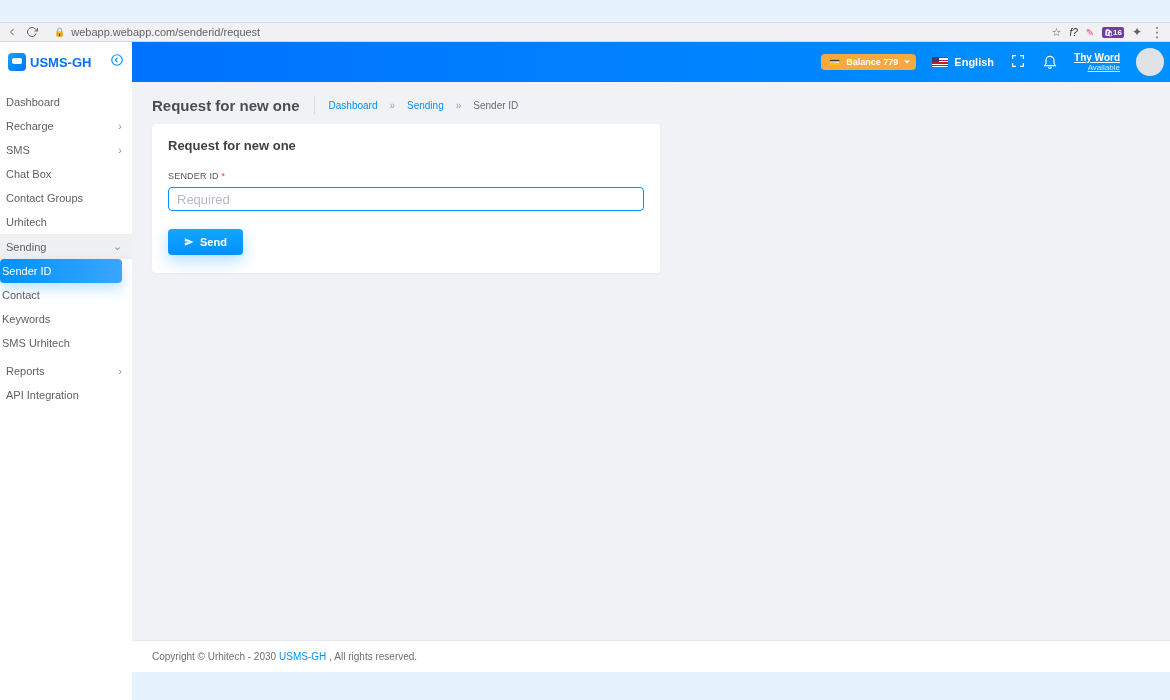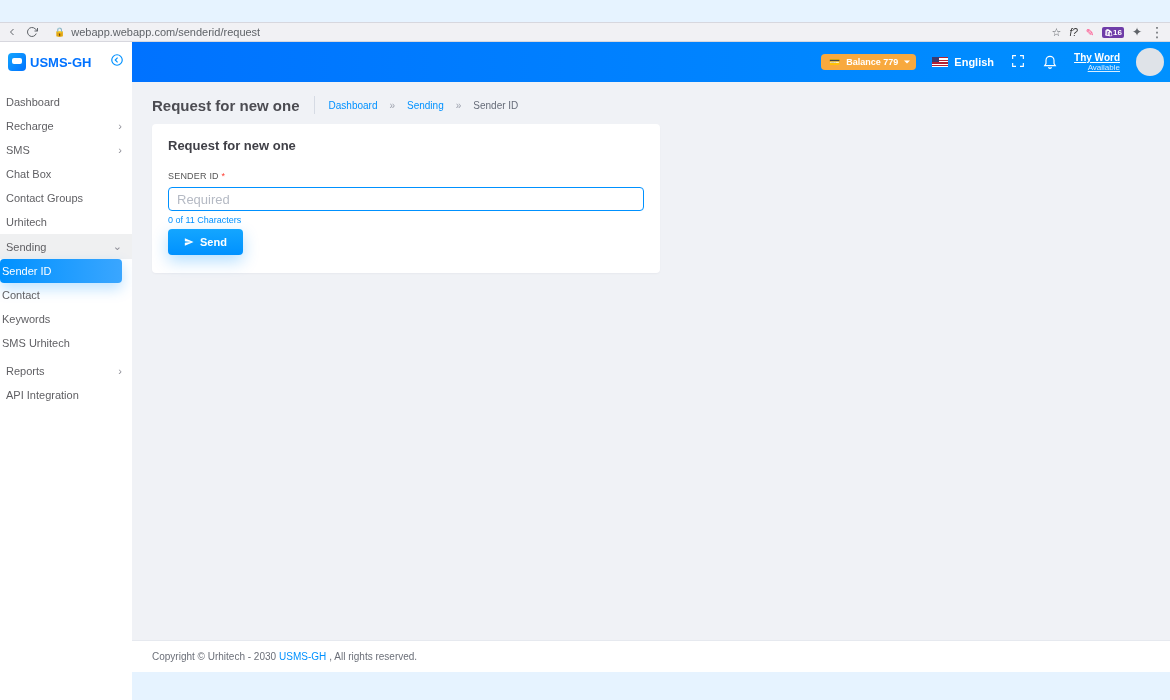--- a/index.html
+++ b/index.html
@@ -117,21 +117,21 @@
 .card h3 { font-size:13px; font-weight:700; color:#3f3f46; margin-bottom:12px; }
 .field-label { font-size:9px; color:#555; letter-spacing:.2px; }
 .field-label .req { color:#ff3b30; }
 .input {
   margin-top:4px; width:100%; height:24px; border:1px solid #0091ff;
   border-radius:4px; padding:4px 8px; font-size:13px; color:#333; outline:none;
 }
 .input::placeholder { color:#b5bac4; }
 .hint { font-size:9px; color:#0091ff; margin-top:4px; }
 .send-btn {
-  margin-top:4px; background:linear-gradient(180deg,#14a6ff,#0091ff);
+  margin-top:18px; background:linear-gradient(180deg,#14a6ff,#0091ff);
   color:#fff; border:none; border-radius:4px; padding:7px 16px;
   font-size:11px; font-weight:600; display:flex; align-items:center; gap:6px;
   box-shadow:0 6px 16px rgba(0,145,255,.3); cursor:pointer;
 }
 .send-btn svg{width:10px;height:10px;fill:#fff;}
 
 .footer {
   position:absolute; left:0; right:0; bottom:28px; height:32px;
   background:#fff; display:flex; align-items:center; padding:0 20px;
   font-size:10px; color:#6b6f78; border-top:1px solid #e6e9ef;
@@ -282,21 +282,20 @@
         </nav>
       </div>
 
       <section class="card">
         <h3>Request for new one</h3>
         <label class="field-label">
           <span>SENDER ID</span>
           <span class="req">*</span>
         </label>
         <input class="input" type="text" placeholder="Required" style="">
-        <div class="hint">0 of 11 Characters</div>
         <button class="send-btn">
           <svg viewBox="0 0 24 24">
               <path d="M2 21l21-9L2 3v7l15 2-15 2z"></path>
             </svg>
           <span>Send</span>
         </button>
       </section>
 
       <footer class="footer">
         <span>Copyright © Urhitech - 2030 </span>

